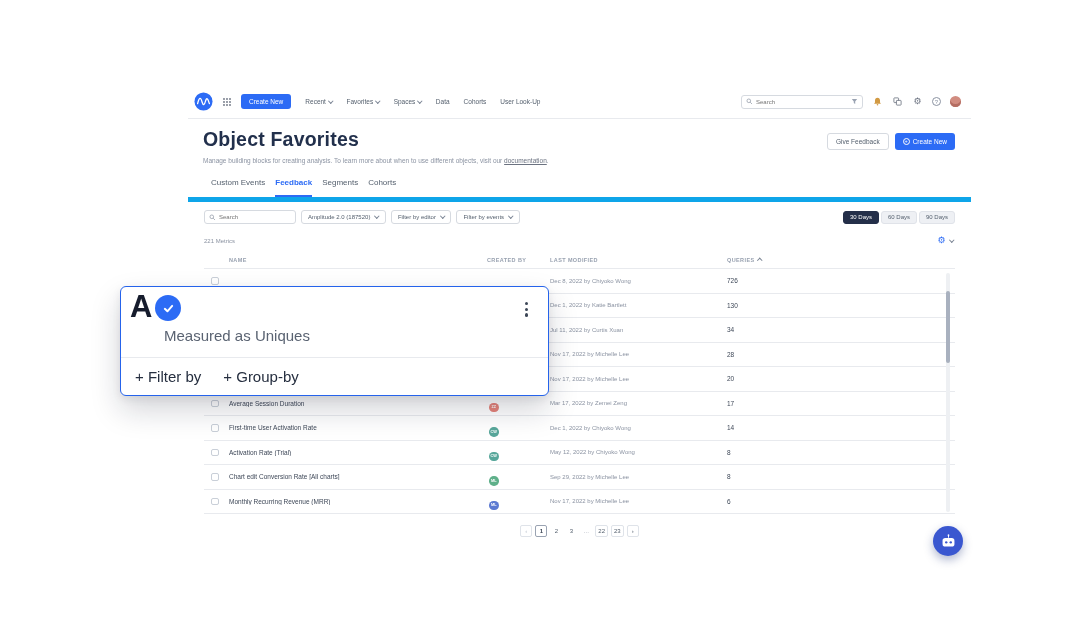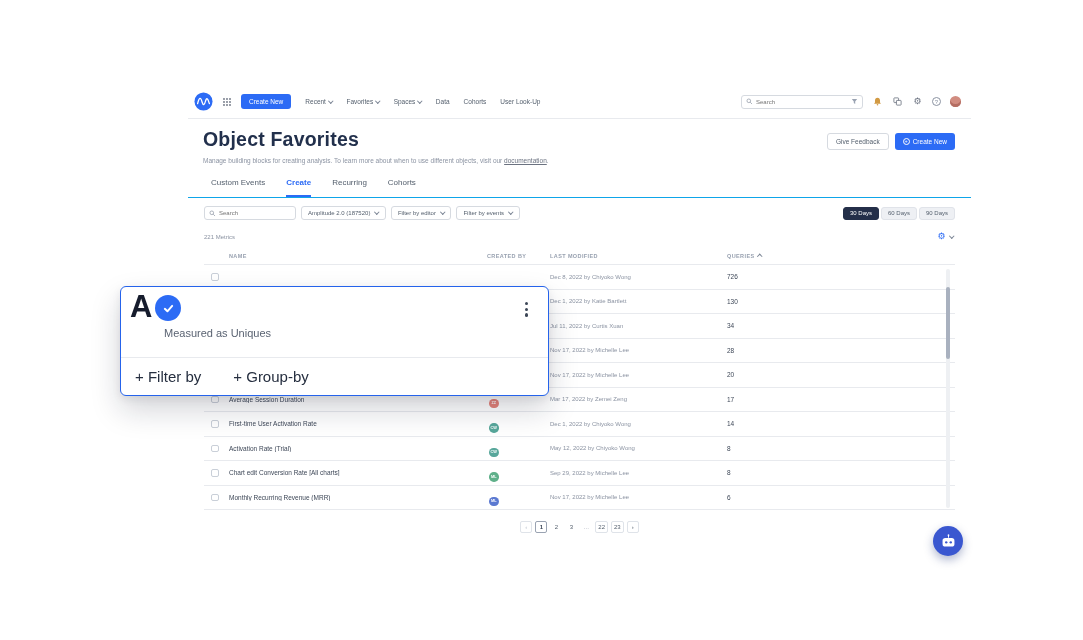--- a/index.html
+++ b/index.html
@@ -33,21 +33,21 @@
   .page-header { display:flex; align-items:flex-start; margin-top:9px; padding:0 16px 0 15px; }
   .title { font-size:19.5px; font-weight:700; color:#22304c; letter-spacing:.2px; }
   .subtitle { font-size:6.5px; color:#8b93a2; margin-top:6px; }
   .doc-link { color:#6b7280; text-decoration:underline; cursor:pointer; }
   .header-actions { margin-left:auto; display:flex; gap:6px; margin-top:5px; }
   .btn-outline { font-size:6.5px; color:#55606e; background:#fff; border:1px solid #d6dae0; border-radius:3px; padding:4px 8px; cursor:pointer; font-family:inherit; }
   .btn-hdr { font-size:6.5px; padding:4px 8px; display:inline-flex; align-items:center; gap:3px; }
   .plus-badge { display:inline-flex; align-items:center; justify-content:center; width:7px; height:7px; border:1px solid #fff; border-radius:50%; font-size:5.5px; line-height:1; }
 
   
-  .tabs { display:flex; gap:21px; padding:14px 0 0 23px; border-bottom:1px solid #0ea5e9; }
+  .tabs { display:flex; gap:10px; padding:14px 0 0 23px; border-bottom:5px solid #0ea5e9; }
   .tab { font-size:8px; color:#55606e; padding-bottom:8px; cursor:pointer; border-bottom:2px solid transparent; }
   .tab.active { color:#2c6bf5; font-weight:700; border-bottom-color:#2c6bf5; }
 
   
   .toolbar { display:flex; align-items:center; gap:5px; margin-top:8px; padding:0 16px; }
   .tb-search { width:92px; height:14px; border:1px solid #d6dae0; border-radius:3px; display:flex; align-items:center; padding:0 4px; gap:3px; background:#fff; }
   .dd-wrap { display:flex; gap:5px; }
   .select { height:14px; border:1px solid #d6dae0; border-radius:3px; background:#fff; font-size:6px; color:#55606e; display:inline-flex; align-items:center; gap:5px; padding:0 6px; cursor:pointer; white-space:nowrap; }
   .ranges { margin-left:auto; display:flex; gap:2px; }
   .range { font-size:6px; padding:0 6px; height:13px; display:inline-flex; align-items:center; border-radius:3px; background:#eef0f4; border:1px solid #e0e3e9; color:#55606e; cursor:pointer; }
@@ -83,23 +83,23 @@
   .pg.prev { color:#b9c0cb; }
   .pg.ellipsis { color:#8b93a2; cursor:default; }
 
   
   .popup { position:absolute; left:120px; top:286px; width:429px; height:110px; background:#fff; border:1.5px solid #2563eb; border-radius:6px; box-shadow:0 14px 30px rgba(15,23,42,.18), 0 3px 8px rgba(15,23,42,.08); z-index:20; }
   .popup-letter { position:absolute; left:9px; top:2px; font-size:31px; font-weight:700; color:#161c2d; }
   .popup-badge { position:absolute; left:34px; top:8px; width:26px; height:26px; border-radius:50%; background:#2c6bf5; display:flex; align-items:center; justify-content:center; }
   .popup-title { position:absolute; left:67px; top:10px; font-size:22px; font-weight:700; color:#252e3f; letter-spacing:.2px; }
   .popup-kebab { position:absolute; right:18px; top:13px; display:flex; flex-direction:column; gap:2.5px; cursor:pointer; padding:2px; }
   .popup-kebab i { width:3.2px; height:3.2px; border-radius:50%; background:#3d4757; }
-  .popup-measured { position:absolute; left:43px; top:40px; font-size:11px; color:#5a6372; }
+  .popup-measured { position:absolute; left:43px; top:40px; font-size:15px; color:#5a6372; }
   .popup-divider { position:absolute; left:0; right:0; top:70px; height:1px; background:#e8eaee; }
-  .popup-footer { position:absolute; left:14px; top:70px; height:39px; display:flex; align-items:center; gap:32px; }
+  .popup-footer { position:absolute; left:14px; top:70px; height:39px; display:flex; align-items:center; gap:22px; }
   .popup-action { font-size:15px; color:#252e3f; cursor:pointer; }
 
   
   .fab { position:absolute; left:933px; top:526px; width:30px; height:30px; border-radius:50%; background:#3a57d0; box-shadow:0 4px 10px rgba(30,50,120,.35); display:flex; align-items:center; justify-content:center; cursor:pointer; z-index:30; }
 </style>
 </head>
 <body>
 
 <div class="app">
 
@@ -176,22 +176,22 @@
       <button class="btn-outline">Give Feedback</button>
       <button class="btn-blue btn-hdr">
           <span class="plus-badge">+</span>
           <span>Create New</span>
         </button>
     </div>
   </div>
 
   <div class="tabs">
       <div class="tab">Custom Events</div>
-      <div class="tab active">Create</div>
-      <div class="tab">Recurring</div>
+      <div class="tab active">Feedback</div>
+      <div class="tab">Segments</div>
       <div class="tab">Cohorts</div>
     </div>
 
   <div class="toolbar">
     <div class="tb-search">
       <span class="icon-search">
         <svg viewBox="0 0 10 10" width="7" height="7">
             <circle cx="4" cy="4" r="2.6" stroke="#8b93a2" stroke-width="1" fill="none"></circle>
             <line x1="6" y1="6" x2="8.6" y2="8.6" stroke="#8b93a2" stroke-width="1"></line>
           </svg>

